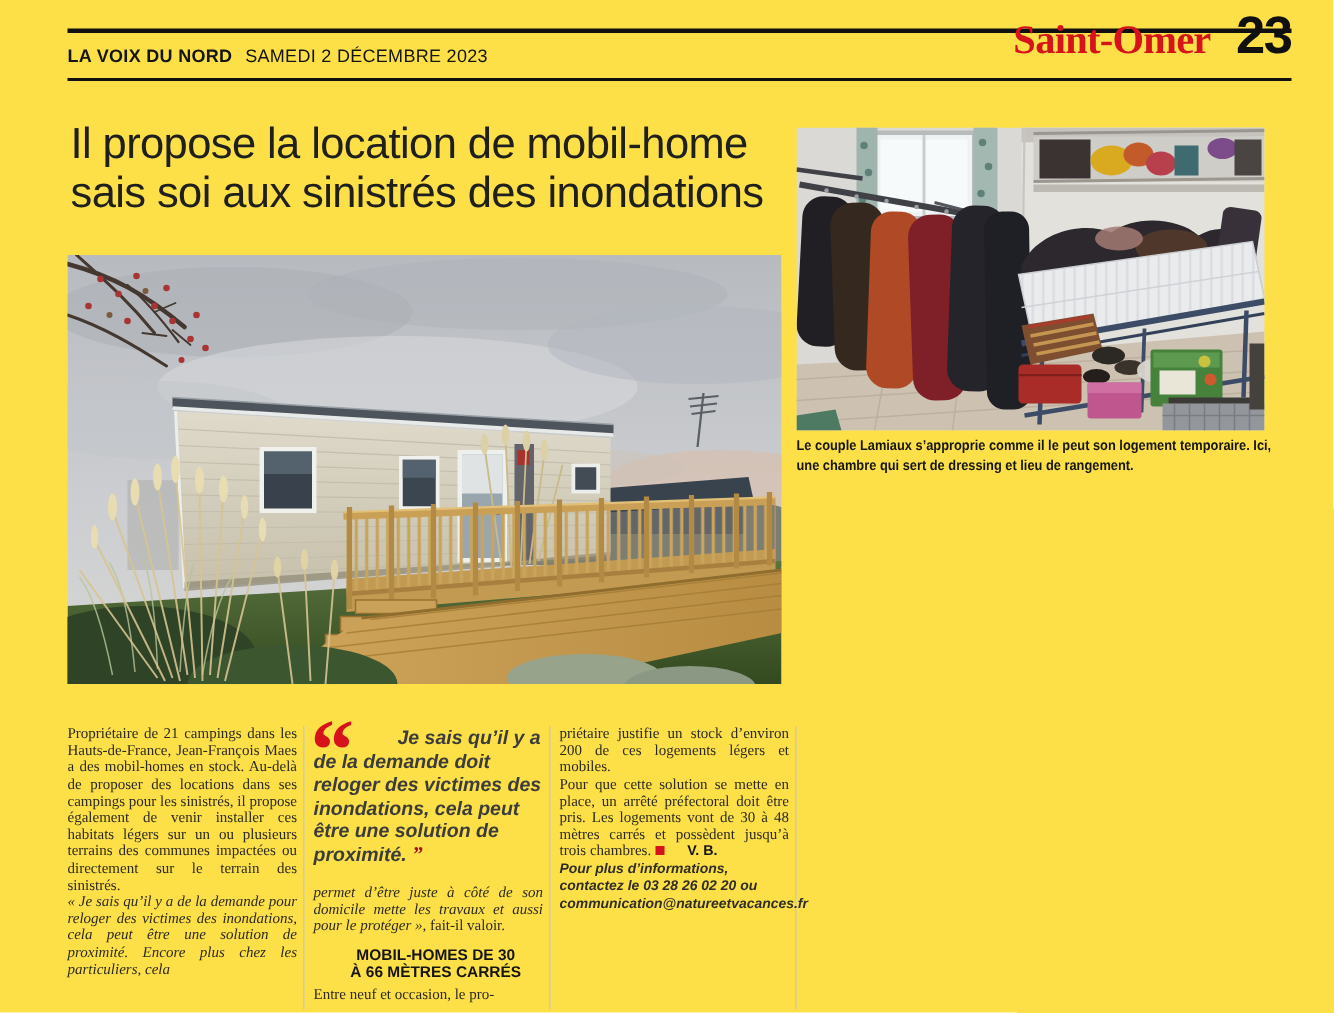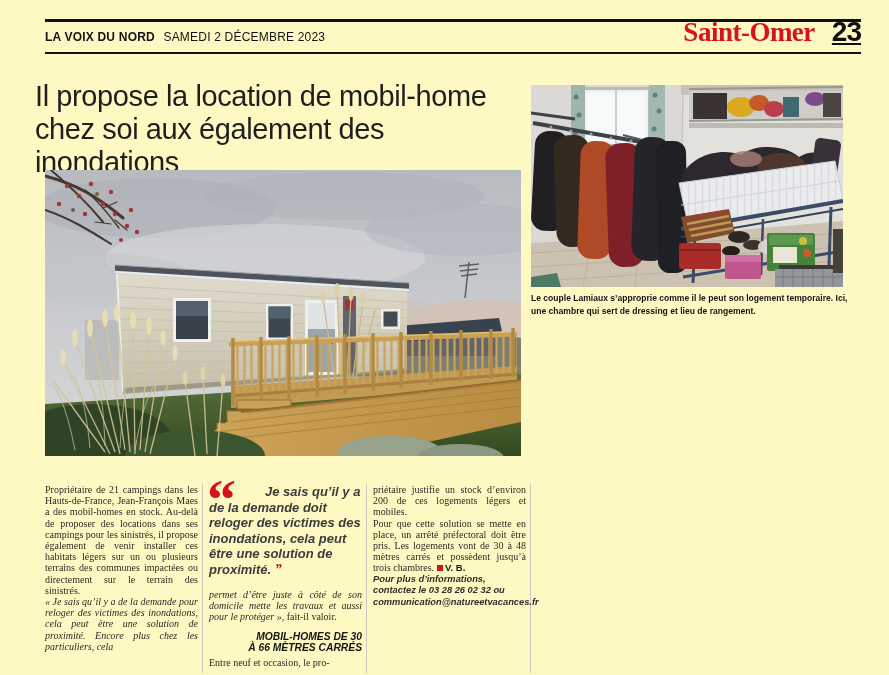--- a/index.html
+++ b/index.html
@@ -1,32 +1,32 @@
 <!DOCTYPE html>
 <html><head>
 <meta charset="utf-8">
 <style>
   * { margin:0; padding:0; box-sizing:border-box; }
   html,body { background:#ffffff; }
   .page {
-    position:relative; width:889px; height:675px; background:#fef9c3;
+    position:relative; width:889px; height:675px; background:#fde047;
     overflow:hidden; font-family:"Liberation Sans", sans-serif; color:#1a1a1a;
   }
   .hrule { position:absolute; background:#101010; }
   #rule-top { left:45px; top:19px; width:816px; height:3px; }
   #rule-mid { left:45px; top:52px; width:816px; height:2px; }
 
   .mh-left { position:absolute; left:45px; top:30px; font-size:12px; letter-spacing:.2px; color:#141414; white-space:nowrap; }
   .paper-name { font-weight:700; }
   .issue-date { font-weight:400; margin-left:5px; }
-  .mh-right { position:absolute; right:28px; top:16px; display:flex; align-items:baseline; gap:17px; }
+  .mh-right { position:absolute; right:28px; top:4px; display:flex; align-items:baseline; gap:17px; }
   .section-name { font-family:"Liberation Serif", serif; font-weight:700; font-size:27px; color:#d6121b; letter-spacing:-.5px; }
-  .page-number { font-weight:700; font-size:28px; color:#101010; letter-spacing:-1px;text-decoration:underline; }
-
-  .headline { position:absolute; left:35px; top:80px; width:500px; font-size:29px; line-height:33px; font-weight:400; color:#1f1f1d; letter-spacing:-.4px; }
+  .page-number { font-weight:700; font-size:35px; color:#101010; letter-spacing:-1px; }
+
+  .headline { position:absolute; left:47px; top:80px; width:500px; font-size:29px; line-height:33px; font-weight:400; color:#1f1f1d; letter-spacing:-.4px; }
   .headline span { display:block; }
 
   .photo { position:absolute; display:block; }
   #main-photo { left:45px; top:170px; }
   #side-photo { left:531px; top:85px; }
 
   .caption { position:absolute; font-weight:700; font-size:9.5px; line-height:12.5px; color:#151515; }
   #caption-main { left:45px; top:461px; width:476px; }
   #caption-side { left:531px; top:292px; width:352px; transform:scaleX(.9); transform-origin:left top; }
 
@@ -41,25 +41,25 @@
 
   .pullquote { font-weight:700; font-style:italic; font-family:"Liberation Sans", sans-serif;
                font-size:13px; line-height:15.5px; color:#3c3c3c; text-align:left;
                position:relative; margin-bottom:12px; min-height:93px; }
   .openq { position:absolute; left:-2px; top:-13px; font-family:"Liberation Serif", serif; font-style:normal;
            font-size:58px; line-height:1; color:#d6121b; letter-spacing:-5px; }
   .pq-text { display:block; text-indent:56px; }
   .closeq { color:#a3151c; font-family:"Liberation Serif", serif; font-size:14px; }
 
   .subhead { font-family:"Liberation Sans", sans-serif; font-weight:700; font-size:10.3px; line-height:11.5px;
-             color:#141414; margin:8px 0 3px 10px; text-align:right;font-style:italic; }
+             color:#141414; margin:8px 0 3px 10px; text-align:center; }
   .subhead span { display:block; }
 
   .byline-sq { display:inline-block; width:6px; height:6px; background:#d6121b; margin:0 2px 0 3px; }
-  .byline { font-family:"Liberation Sans", sans-serif; font-weight:700; font-size:9.5px; color:#161616; font-style:normal; }
+  .byline { font-family:"Liberation Sans", sans-serif; font-weight:700; font-size:9.5px; color:#161616; font-style:normal;margin-left:13px; }
   .contact { font-family:"Liberation Sans", sans-serif; font-weight:700; font-style:italic; font-size:9.3px;
              line-height:11.5px; color:#2f2d2a; text-align:left; margin-top:1px; }
 </style>
 </head>
 <body>
 
 <div class="page">
 
   <div id="rule-top" class="hrule"></div>
 
@@ -69,21 +69,21 @@
   </div>
   <div class="mh-right">
     <span class="section-name">Saint-Omer</span>
     <span class="page-number">23</span>
   </div>
 
   <div id="rule-mid" class="hrule"></div>
 
   <h1 class="headline">
     <span>Il propose la location de mobil-home</span>
-    <span>chez soi aux également des inondations</span>
+    <span>sais soi aux sinistrés des inondations</span>
   </h1>
 
   <svg id="main-photo" class="photo" width="476" height="286" viewBox="0 0 476 286" role="img">
     <defs>
       <linearGradient id="skyg" x1="0" y1="0" x2="0" y2="1">
         <stop offset="0" stop-color="#b7babf"></stop>
           <stop offset=".55" stop-color="#cbcdd0"></stop>
           <stop offset="1" stop-color="#d8d7d5"></stop>
       </linearGradient>
       <linearGradient id="wallg" x1="0" y1="0" x2="0" y2="1">
@@ -428,16 +428,16 @@
     <h3 class="subhead">
       <span>MOBIL-HOMES DE 30</span>
       <span>À 66 MÈTRES CARRÉS</span>
     </h3>
     <p>Entre neuf et occasion, le pro-</p>
   </div>
 
   <div id="col3" class="col">
     <p>priétaire justifie un stock d’environ 200 de ces logements légers et mobiles.</p>
     <p><span>Pour que cette solution se mette en place, un arrêté préfectoral doit être pris. Les logements vont de 30 à 48 mètres carrés et possèdent jusqu’à trois chambres.</span><span class="byline-sq"></span><span class="byline">V. B.</span></p>
-    <p class="contact">Pour plus d’informations, contactez le 03 28 26 02 32 ou communication@natureetvacances.fr</p>
+    <p class="contact">Pour plus d’informations, contactez le 03 28 26 02 20 ou communication@natureetvacances.fr</p>
   </div>
 
 </div>
 
 </body></html>

